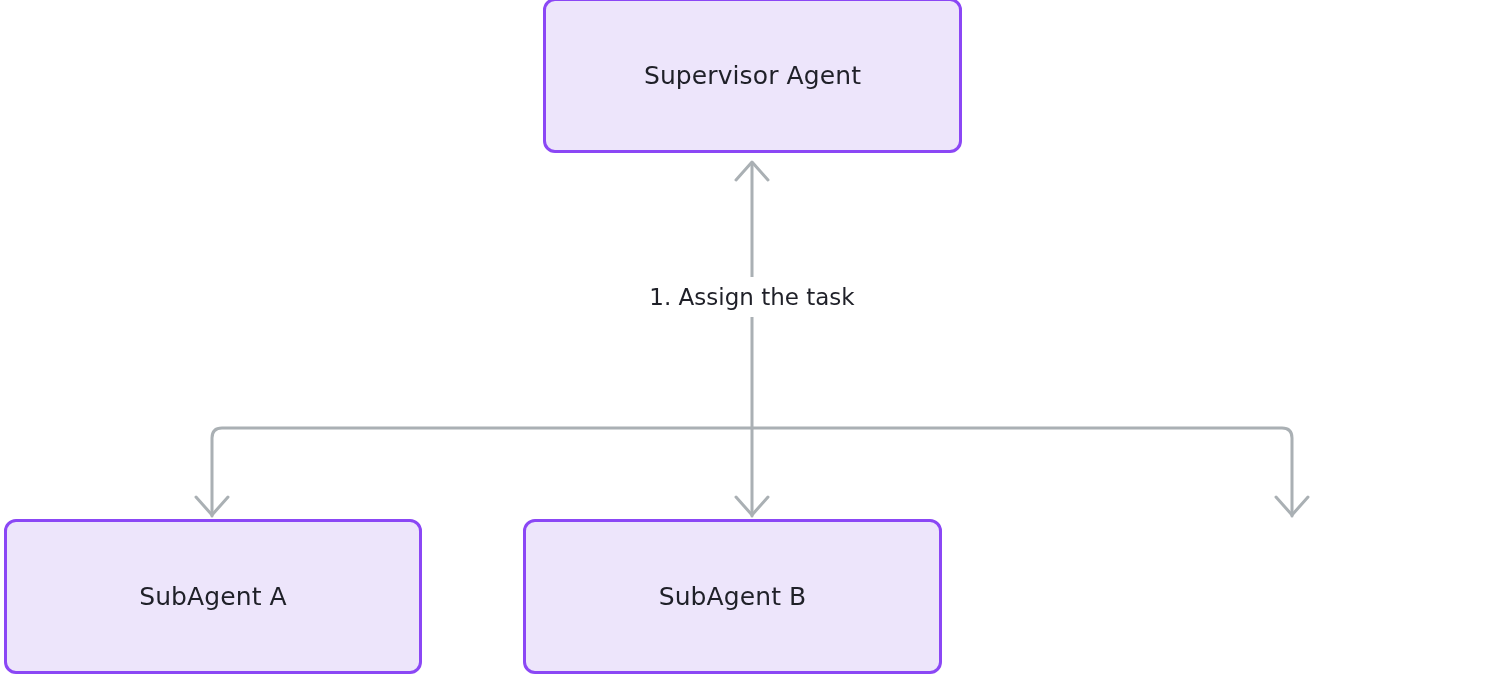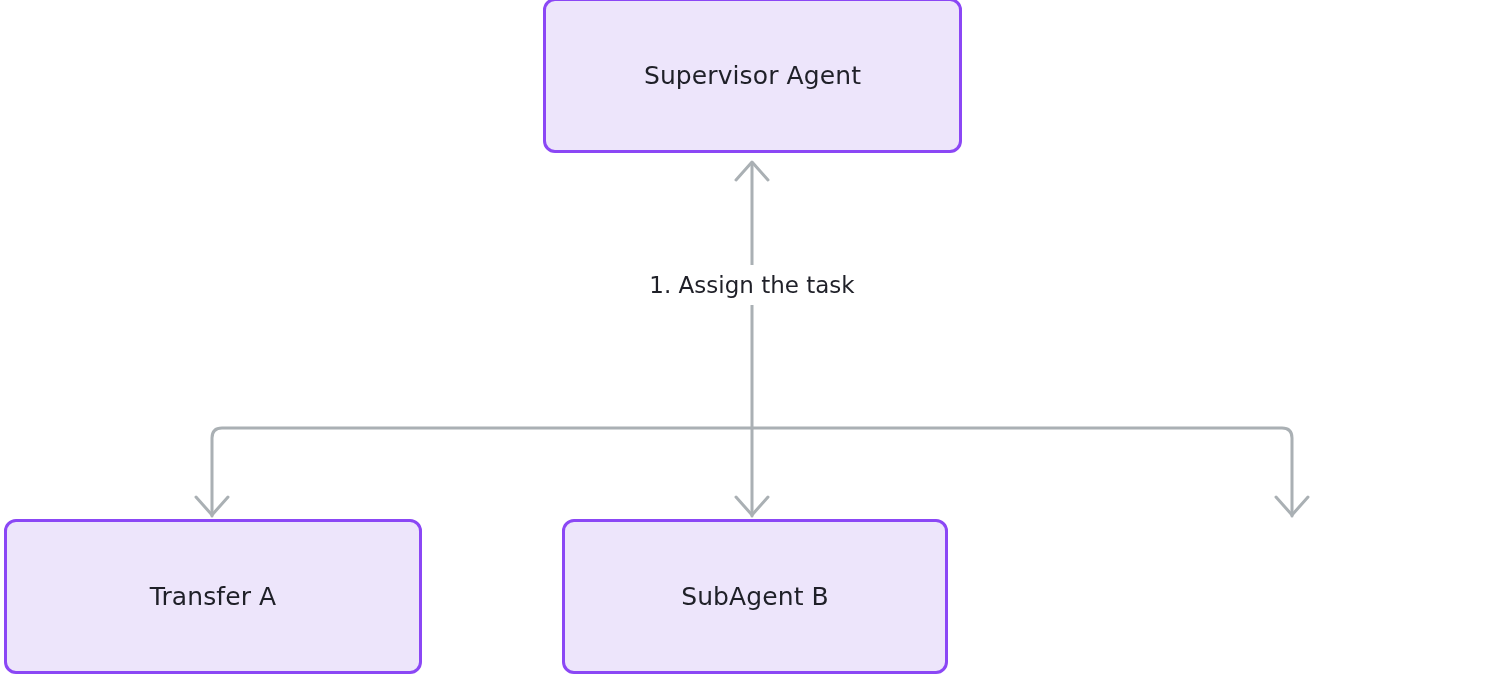--- a/index.html
+++ b/index.html
@@ -48,23 +48,23 @@
     width: 419px;
     height: 155px;
   }
   #node-sub-a {
     left: 4px;
     top: 519px;
     width: 418px;
     height: 155px;
   }
   #node-sub-b {
-    left: 562px;
+    left: 523px;
     top: 519px;
-    width: 386px;
+    width: 419px;
     height: 155px;
   }
   #node-sub-c {
     left: 1081px;
     top: 519px;
     width: 420px;
     height: 155px;
   }
   #edge-label {
     position: absolute;
@@ -75,21 +75,21 @@
     z-index: 3;
     pointer-events: none;
   }
   #edge-label .line {
     display: block;
     font-size: 23px;
     color: #1f2028;
     line-height: 40px;
     background: #ffffff;
     width: fit-content;
-    margin: 0 auto;
+    margin: 12px auto;
     padding: 0 4px;
     white-space: nowrap;
     text-align: right;
   }
 </style>
 </head>
 <body>
 
 <div id="canvas">
 
@@ -111,21 +111,21 @@
 
   <div class="node" id="node-supervisor">
     <span class="node-label">Supervisor Agent</span>
   </div>
 
   <div id="edge-label">
     <span class="line">1. Assign the task</span>
   </div>
 
   <div class="node" id="node-sub-a">
-    <span class="node-label">Transfer A</span>
+    <span class="node-label">SubAgent A</span>
   </div>
 
   <div class="node" id="node-sub-b">
     <span class="node-label">SubAgent B</span>
   </div>
 
 
 </div>
 
 </body></html>

